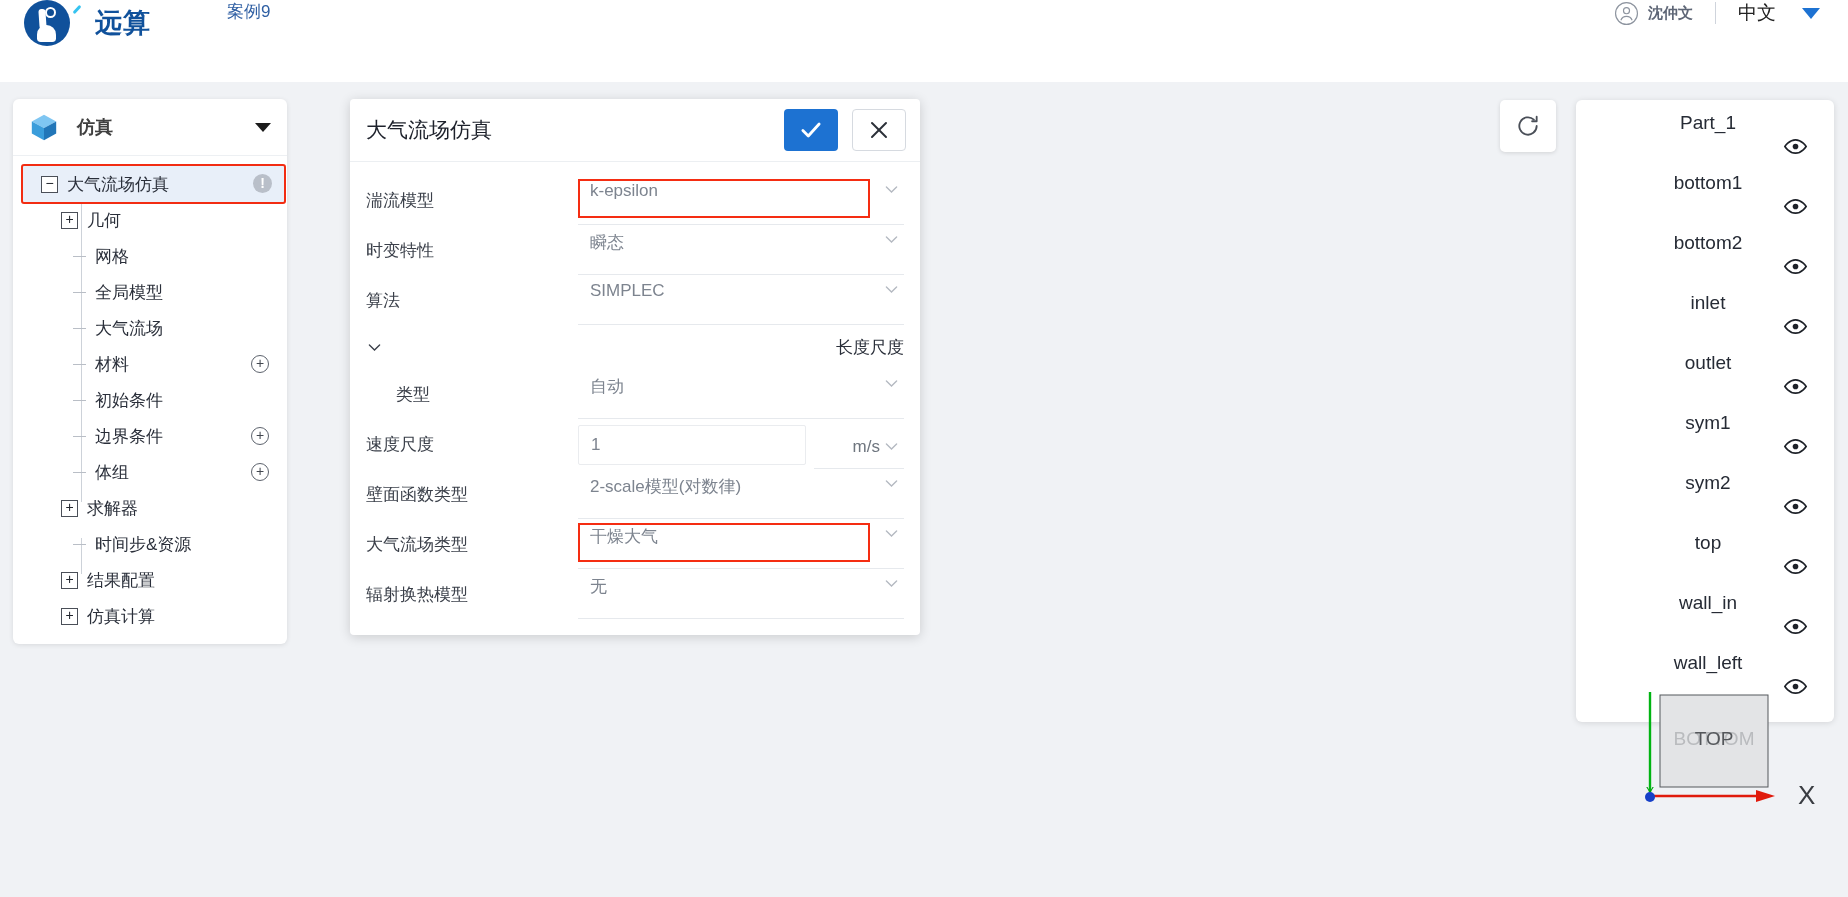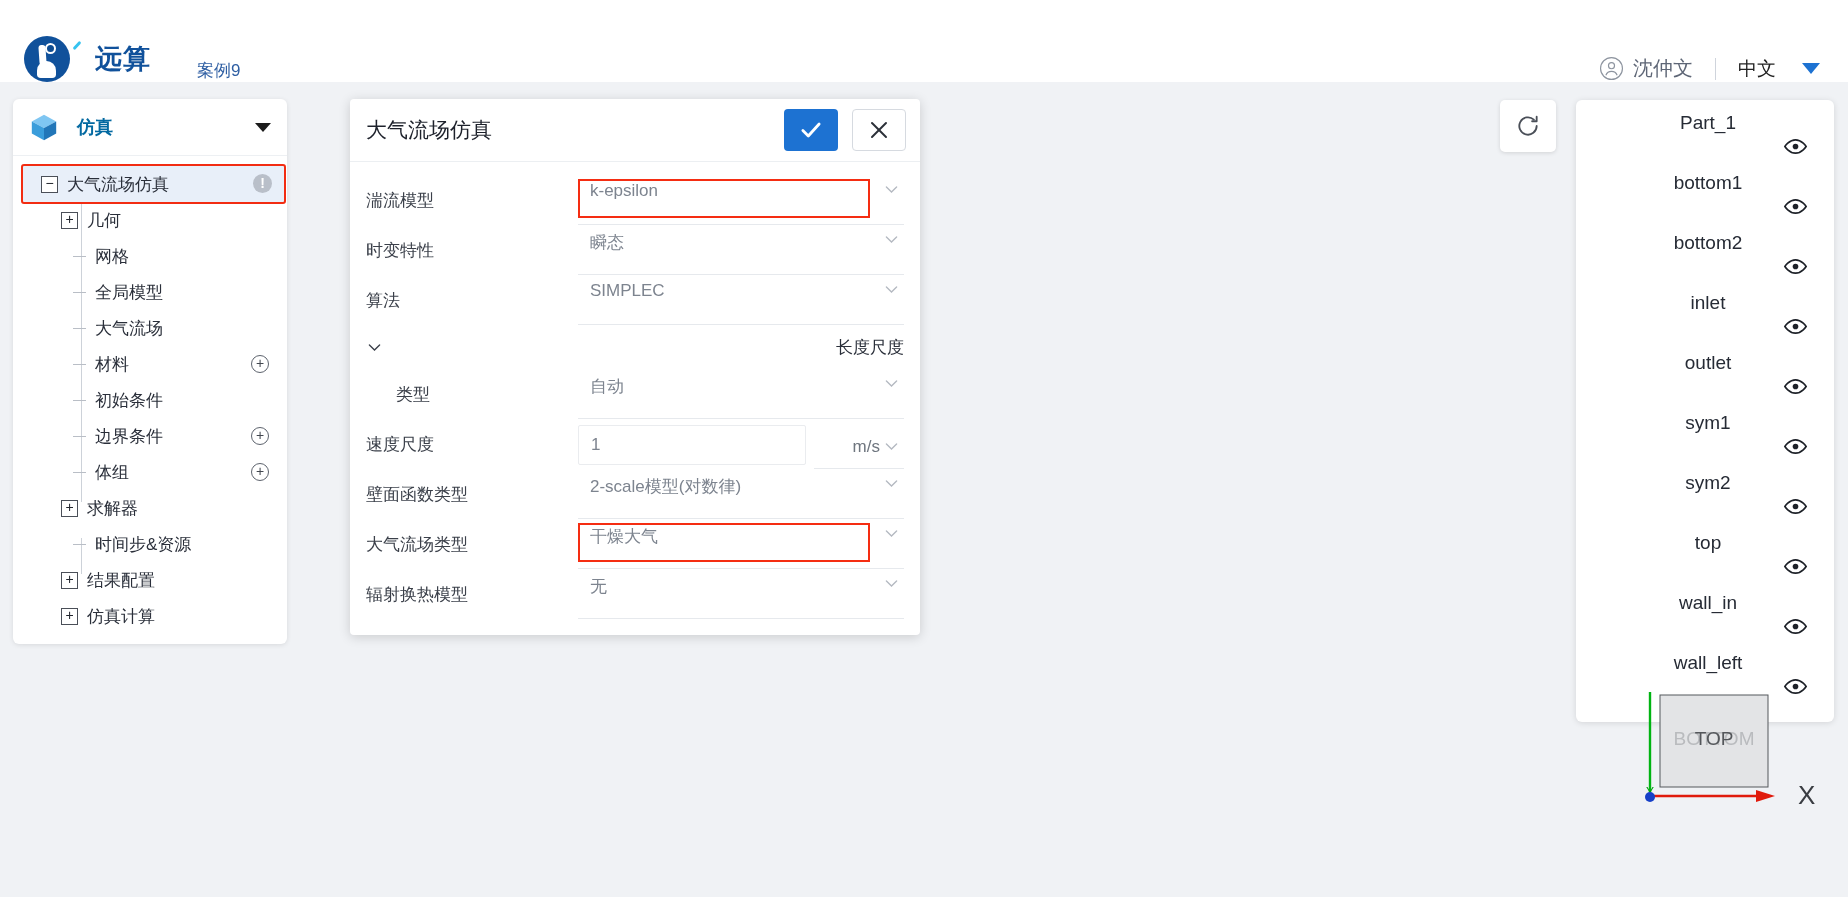--- a/index.html
+++ b/index.html
@@ -7,21 +7,21 @@
     width: 1848px; height: 897px;
     font-family: "Liberation Sans", "DejaVu Sans", sans-serif;
     background: #f0f2f5;
     overflow: hidden;
   }
   #root { position: relative; width: 1848px; height: 897px; }
 
   
   .topbar {
     position: absolute; left: 0; top: 0; width: 1848px; height: 82px;
-    background: #ffffff; display: flex; align-items: flex-end;
+    background: #ffffff; display: flex; align-items: flex-start; gap: 30px;
   }
   .brand { display: flex; align-items: center; margin-left: 24px; }
   .logo-mark {
     width: 46px; height: 46px; border-radius: 50%;
     background: #10519b; position: relative; flex: none;
   }
   .logo-mark::before {
     content: ""; position: absolute; left: 15px; top: 9px;
     width: 7px; height: 20px; background: #fff; border-radius: 3px;
     transform: rotate(-4deg);
@@ -43,42 +43,42 @@
     font-size: 27px; color: #10519b; font-weight: 700;
     margin-left: 9px; letter-spacing: 1px;
   }
   .proj-title { font-size: 17px; color: #2f5fa3; margin-left: 46px; }
   .topright {
     margin-left: auto; margin-right: 28px;
     display: flex; align-items: center; gap: 0px;
   }
   .user-box { display: flex; align-items: center; gap: 9px; }
   .avatar-ic { width: 25px; height: 25px; }
-  .user-name { font-size: 20px; color: #5e6676; }
+  .user-name { font-size: 15px; color: #5e6676; font-weight: bold; }
   .vdiv { width: 1px; height: 22px; background: #cfd4dc; margin: 0 22px; }
   .lang { font-size: 19px; color: #222; }
   .caret-blue {
     width: 0; height: 0; margin-left: 26px;
     border-left: 9px solid transparent; border-right: 9px solid transparent;
     border-top: 11px solid #1d72d2;
   }
 
   
   .sidebar {
     position: absolute; left: 13px; top: 99px; width: 274px;
     background: #fff; border-radius: 6px;
     box-shadow: 0 1px 5px rgba(0,0,0,.10);
     padding-bottom: 10px;
   }
   .sb-head {
     height: 57px; display: flex; align-items: center;
     border-bottom: 1px solid #edf0f3; padding: 0 16px; position: relative;
   }
   .cube-ic { width: 30px; height: 30px; flex: none; }
-  .sb-head-title { font-size: 18px; font-weight: 700; color: #0369a1; margin-left: 18px; }
+  .sb-head-title { font-size: 18px; font-weight: 700; color: #404040; margin-left: 18px; }
   .sb-caret {
     position: absolute; right: 16px; top: 24px; width: 0; height: 0;
     border-left: 8px solid transparent; border-right: 8px solid transparent;
     border-top: 9px solid #1b1b1b;
   }
   .tree { padding-top: 10px; position: relative; }
   .tnode {
     height: 36px; display: flex; align-items: center;
     position: relative; font-size: 17px; color: #2a2f3a;
   }

